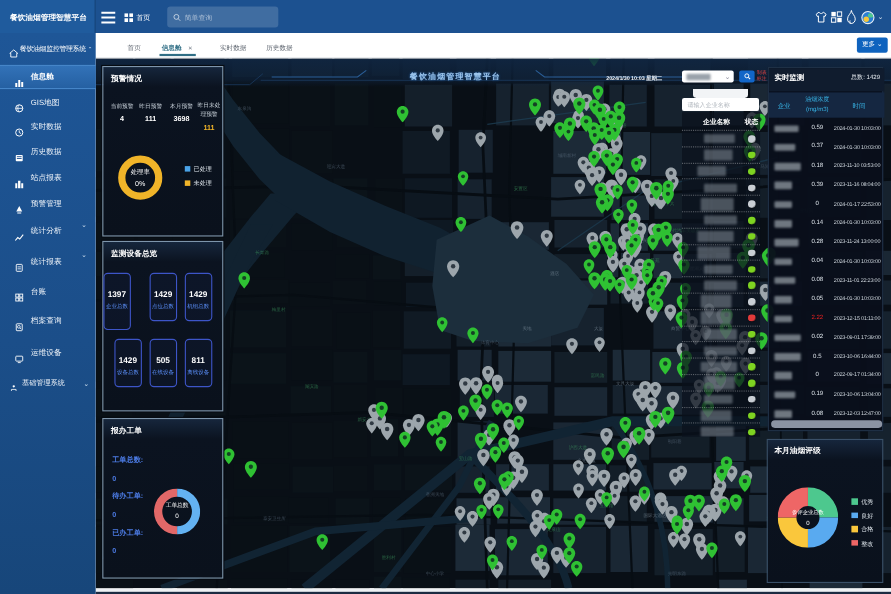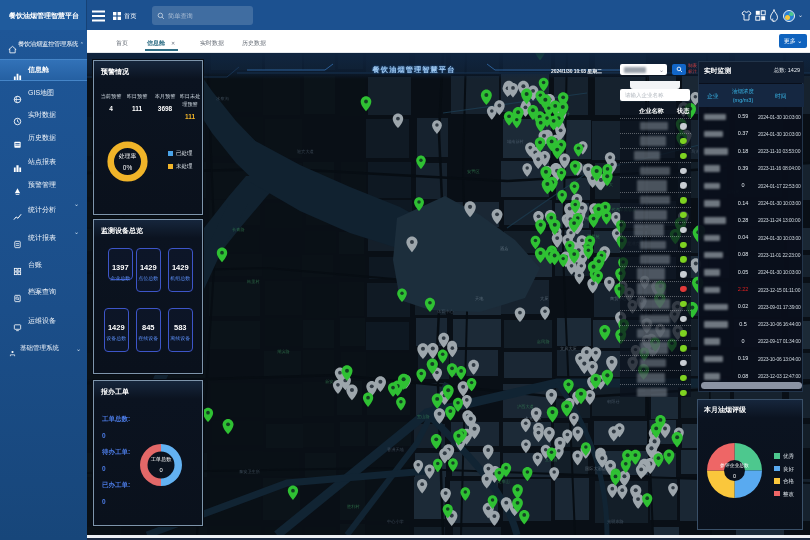--- a/index.html
+++ b/index.html
@@ -676,42 +676,42 @@
   <div class="abs" style="left:13px;top:91px;width:41px;text-align:center;font-size:5.8px;color:#fff;">处理率</div>
   <div class="abs" style="left:13px;top:103px;width:41px;text-align:center;font-size:6.5px;color:#fff;">0%</div>
   <div class="abs" style="left:74px;top:90px;width:5px;height:5px;background:#4aa3e8;"></div>
   <div class="abs" style="left:82px;top:89px;font-size:5.5px;color:#dfe6ec;">已处理</div>
   <div class="abs" style="left:74px;top:103px;width:5px;height:5px;background:#f0b429;"></div>
   <div class="abs" style="left:82px;top:102px;font-size:5.5px;color:#dfe6ec;">未处理</div>
 </div>
 
 <div class="abs" style="left:93px;top:219px;width:110px;height:155px;background:linear-gradient(180deg,#16263c 0,#0b1320 18px,#0a111c 100%);border:1px solid #7e95ab;box-shadow:0 0 0 1px #060b12;">
   <div class="abs" style="left:7px;top:6px;font-size:7px;font-weight:bold;color:#fff;">监测设备总览</div>
-  <div style="position:absolute;left:14px;top:28px;width:24.5px;height:32px;border:1px solid #3d55c8;border-radius:4px;background:rgba(18,28,58,0.35);">
+  <div style="position:absolute;left:0;top:28px;width:24.5px;height:52px;border:1px solid #3d55c8;border-radius:4px;background:rgba(18,28,58,0.35);">
 <div style="position:absolute;left:0;top:14px;width:100%;text-align:center;font-size:7.5px;font-weight:bold;color:#fff;">1397</div>
 <div style="position:absolute;left:0;top:26px;width:100%;text-align:center;font-size:5px;color:#5b8ff9;">企业总数</div>
 </div>
 <div style="position:absolute;left:42px;top:28px;width:24.5px;height:44px;border:1px solid #3d55c8;border-radius:4px;background:rgba(18,28,58,0.35);">
 <div style="position:absolute;left:0;top:14px;width:100%;text-align:center;font-size:7.5px;font-weight:bold;color:#fff;">1429</div>
 <div style="position:absolute;left:0;top:26px;width:100%;text-align:center;font-size:5px;color:#5b8ff9;">点位总数</div>
 </div>
 <div style="position:absolute;left:74px;top:28px;width:24.5px;height:44px;border:1px solid #3d55c8;border-radius:4px;background:rgba(18,28,58,0.35);">
 <div style="position:absolute;left:0;top:14px;width:100%;text-align:center;font-size:7.5px;font-weight:bold;color:#fff;">1429</div>
 <div style="position:absolute;left:0;top:26px;width:100%;text-align:center;font-size:5px;color:#5b8ff9;">机组总数</div>
 </div>
 <div style="position:absolute;left:10px;top:88px;width:24.5px;height:44px;border:1px solid #3d55c8;border-radius:4px;background:rgba(18,28,58,0.35);">
 <div style="position:absolute;left:0;top:14px;width:100%;text-align:center;font-size:7.5px;font-weight:bold;color:#fff;">1429</div>
 <div style="position:absolute;left:0;top:26px;width:100%;text-align:center;font-size:5px;color:#5b8ff9;">设备总数</div>
 </div>
 <div style="position:absolute;left:42px;top:88px;width:24.5px;height:44px;border:1px solid #3d55c8;border-radius:4px;background:rgba(18,28,58,0.35);">
-<div style="position:absolute;left:0;top:14px;width:100%;text-align:center;font-size:7.5px;font-weight:bold;color:#fff;">845</div>
+<div style="position:absolute;left:0;top:14px;width:100%;text-align:center;font-size:7.5px;font-weight:bold;color:#fff;">505</div>
 <div style="position:absolute;left:0;top:26px;width:100%;text-align:center;font-size:5px;color:#5b8ff9;">在线设备</div>
 </div>
 <div style="position:absolute;left:74px;top:88px;width:24.5px;height:44px;border:1px solid #3d55c8;border-radius:4px;background:rgba(18,28,58,0.35);">
-<div style="position:absolute;left:0;top:14px;width:100%;text-align:center;font-size:7.5px;font-weight:bold;color:#fff;">583</div>
+<div style="position:absolute;left:0;top:14px;width:100%;text-align:center;font-size:7.5px;font-weight:bold;color:#fff;">811</div>
 <div style="position:absolute;left:0;top:26px;width:100%;text-align:center;font-size:5px;color:#5b8ff9;">离线设备</div>
 </div>
 </div>
 
 <div class="abs" style="left:93px;top:380px;width:110px;height:146px;background:linear-gradient(180deg,#16263c 0,#0b1320 18px,#0a111c 100%);border:1px solid #7e95ab;box-shadow:0 0 0 1px #060b12;">
   <div class="abs" style="left:7px;top:6px;font-size:7px;font-weight:bold;color:#fff;">报办工单</div>
   <div class="abs" style="left:8px;top:30px;font-size:6.5px;font-weight:bold;color:#4d7de8;line-height:2.55;">工单总数:<br>0<br>待办工单:<br>0<br>已办工单:<br>0</div>
   <svg class="abs" style="left:46px;top:63px;" width="42" height="42" viewBox="0 0 42 42">
     <path d="M21 0 A21 21 0 0 1 21 42 L21 34.5 A13.5 13.5 0 0 0 21 7.5 Z" fill="#63b2f2"></path>
     <path d="M21 42 A21 21 0 0 1 21 0 L21 7.5 A13.5 13.5 0 0 0 21 34.5 Z" fill="#e26868"></path>

